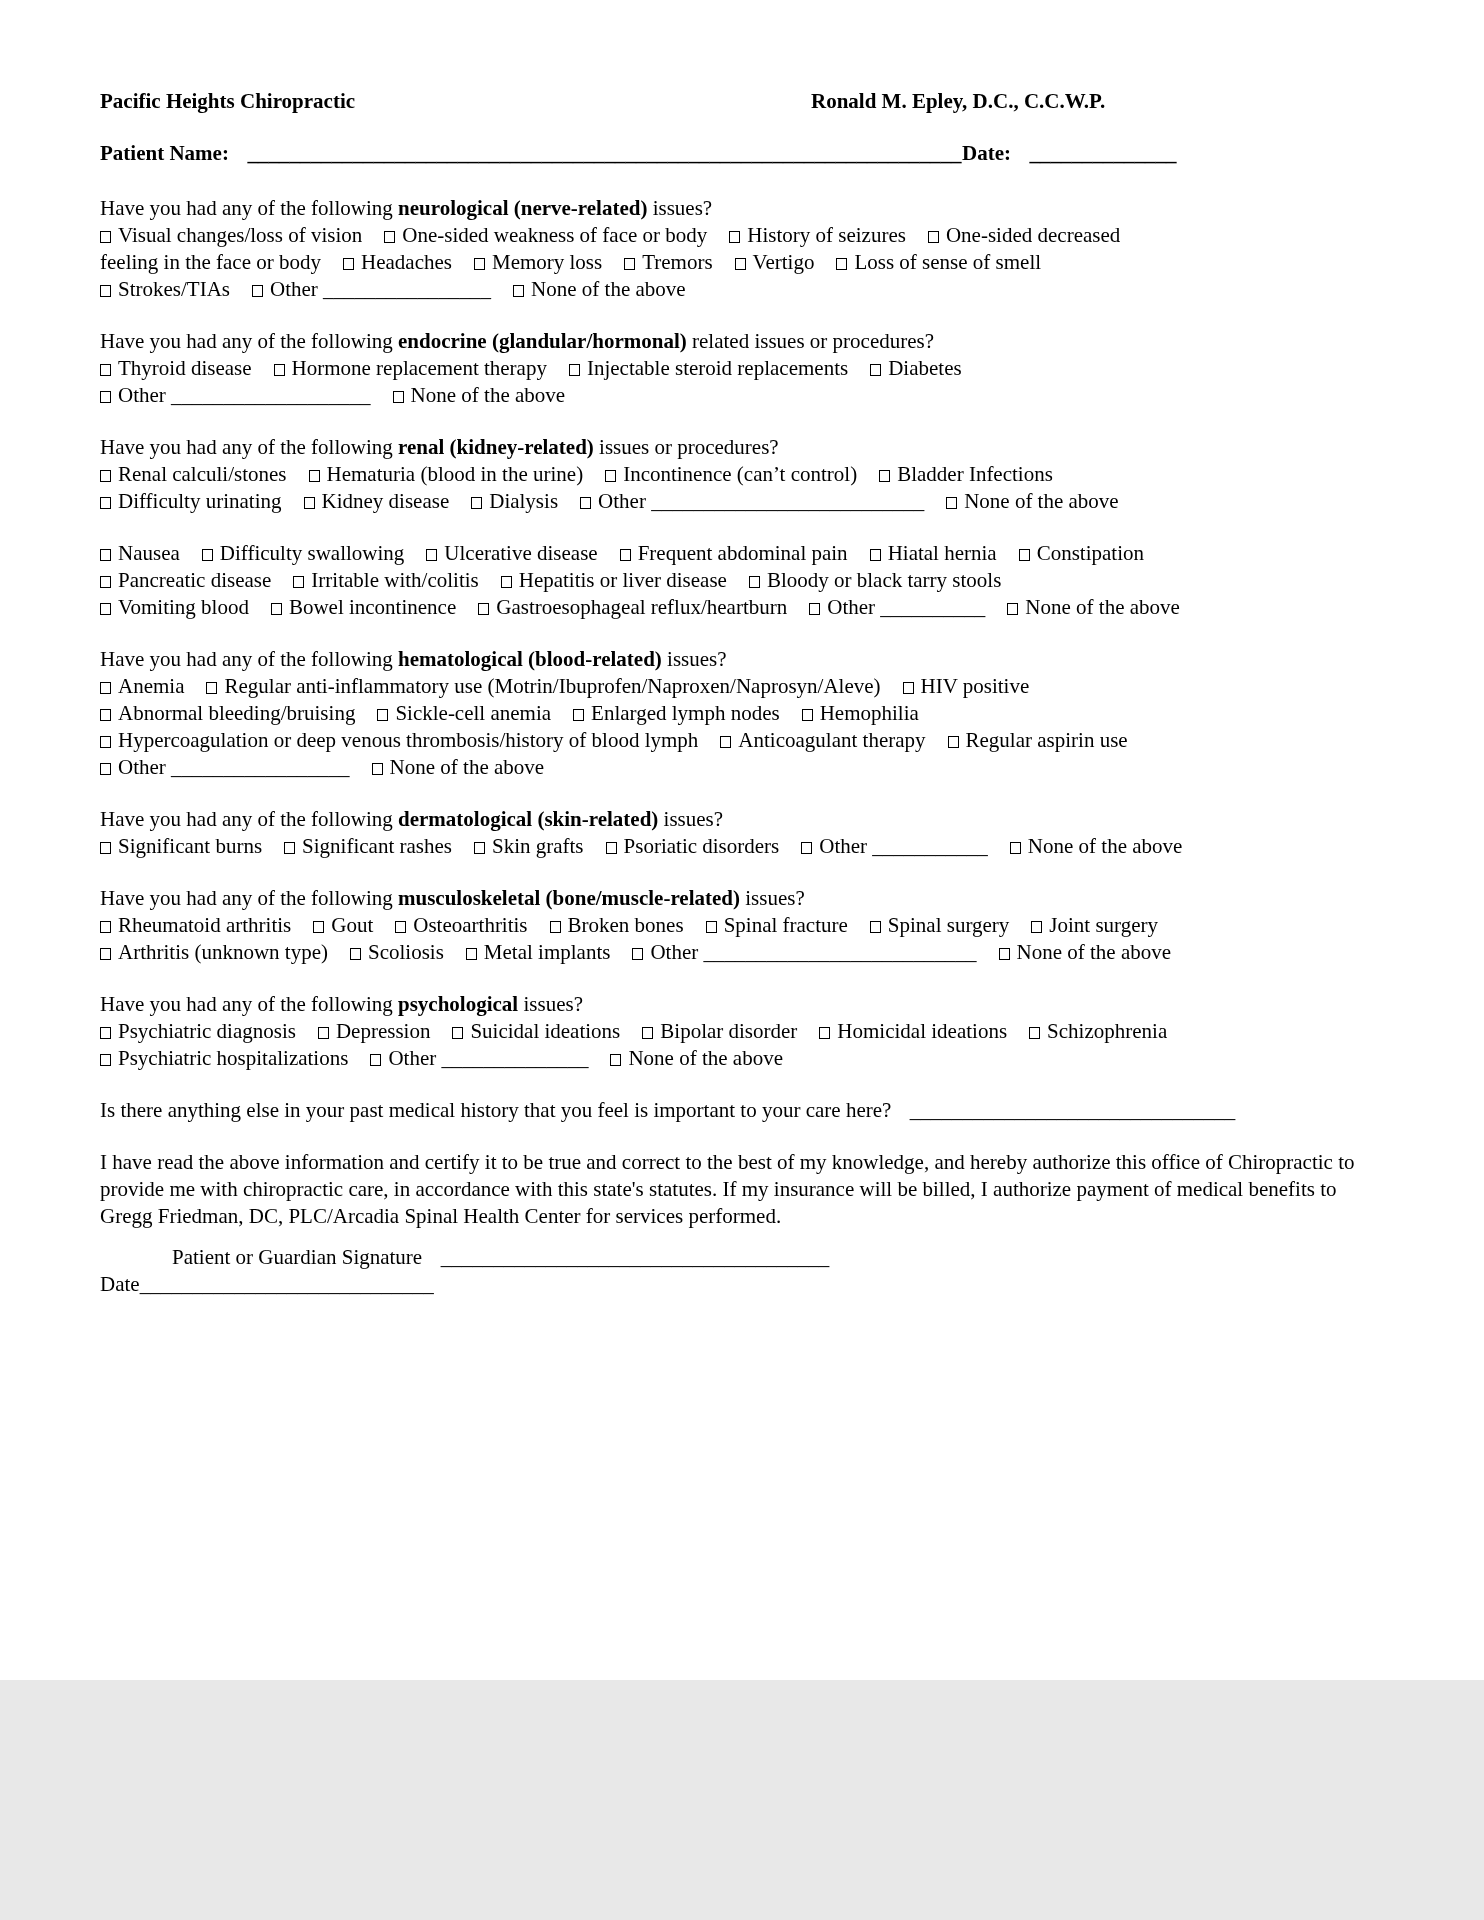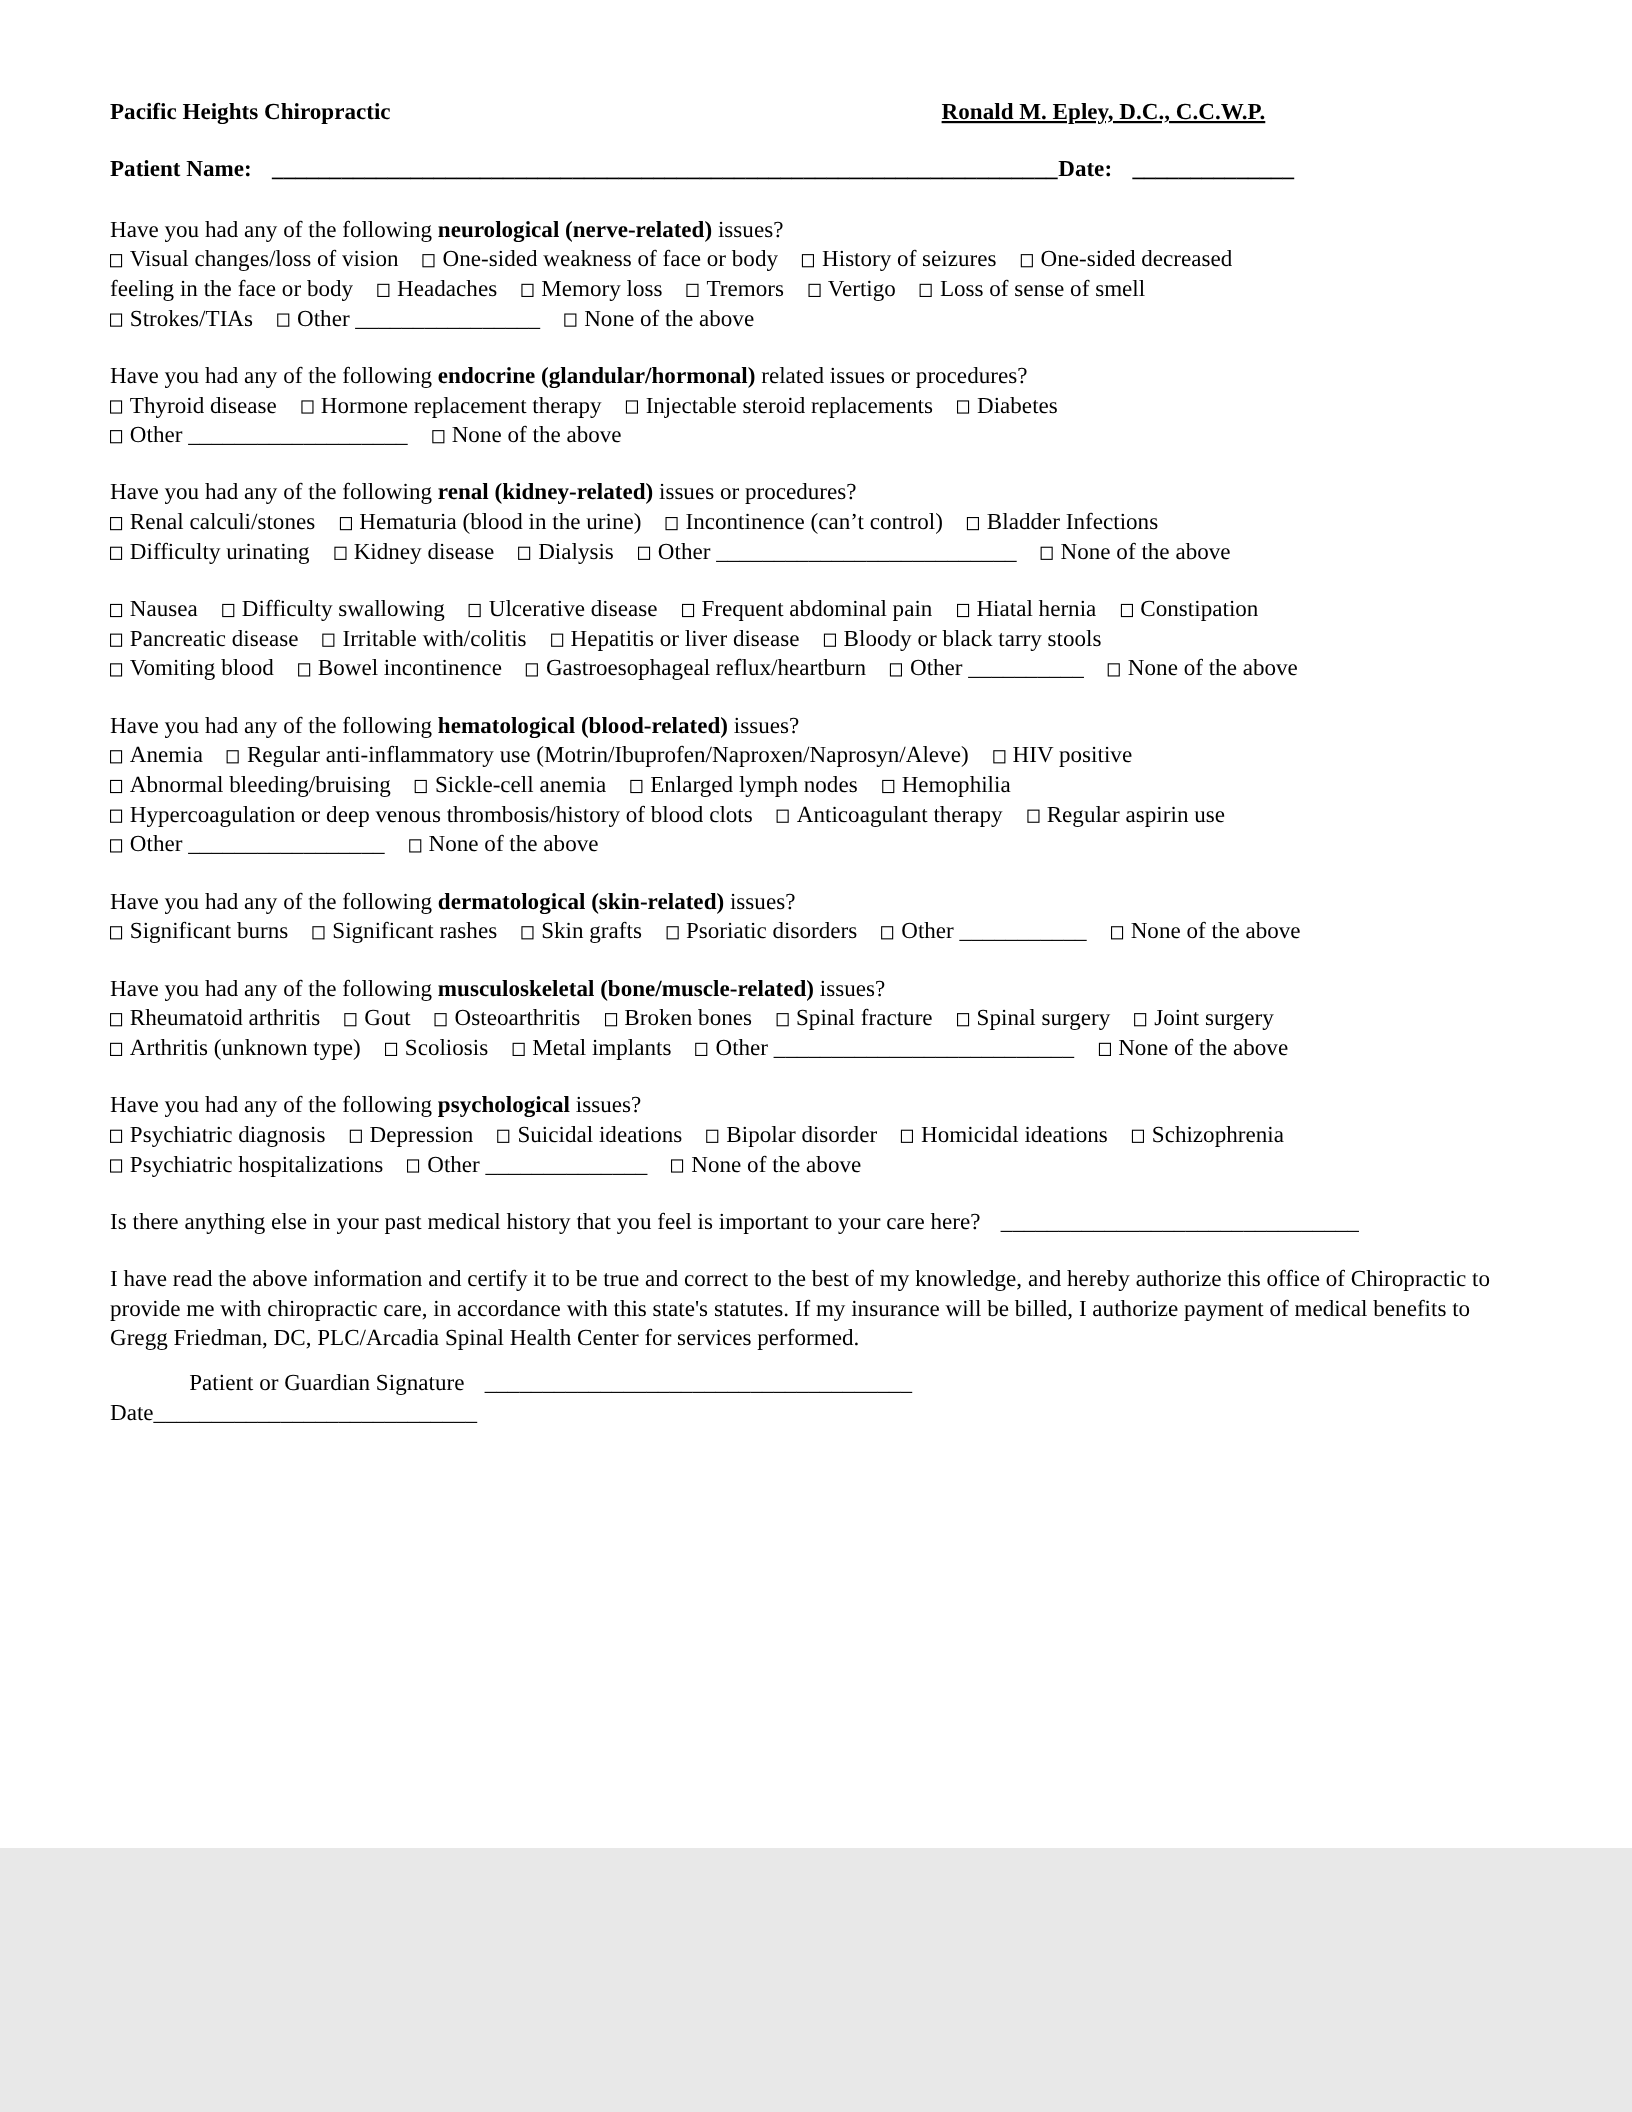--- a/index.html
+++ b/index.html
@@ -14,21 +14,21 @@
     line-height:27px;
     overflow:hidden;
   }
   .content {
     position:absolute;
     left:100px; top:88px;
     width:1288px;
   }
   b, .bold { font-weight:bold; }
   .header-row { position:relative; white-space:nowrap; }
-  .doctor-name { position:absolute; left:756px; top:0;text-decoration:underline; }
+  .doctor-name { position:absolute; left:711px; top:0; }
   .patient-row { position:relative; margin-top:25px; white-space:nowrap; }
   .date-group { position:absolute; left:862px; top:0; }
   .blank { letter-spacing:0; }
   .sections { margin-top:28px; }
   .section { margin-bottom:25px; }
   .line { white-space:nowrap; }
   .item { margin-right:22px; }
   .item:last-child { margin-right:0;text-align:center; }
   .cb {
     display:inline-block;
@@ -90,21 +90,21 @@
         </div>
         <div class="section">
           <div class="line"><span class="item"><span class="cb"></span><span>Nausea</span></span><span class="item"><span class="cb"></span><span>Difficulty swallowing</span></span><span class="item"><span class="cb"></span><span>Ulcerative disease</span></span><span class="item"><span class="cb"></span><span>Frequent abdominal pain</span></span><span class="item"><span class="cb"></span><span>Hiatal hernia</span></span><span class="item"><span class="cb"></span><span>Constipation</span></span></div>
           <div class="line"><span class="item"><span class="cb"></span><span>Pancreatic disease</span></span><span class="item"><span class="cb"></span><span>Irritable with/colitis</span></span><span class="item"><span class="cb"></span><span>Hepatitis or liver disease</span></span><span class="item"><span class="cb"></span><span>Bloody or black tarry stools</span></span></div>
           <div class="line"><span class="item"><span class="cb"></span><span>Vomiting blood</span></span><span class="item"><span class="cb"></span><span>Bowel incontinence</span></span><span class="item"><span class="cb"></span><span>Gastroesophageal reflux/heartburn</span></span><span class="item"><span class="cb"></span><span>Other __________</span></span><span class="item"><span class="cb"></span><span>None of the above</span></span></div>
         </div>
         <div class="section">
           <div class="question"><span>Have you had any of the following </span><b>hematological (blood-related)</b><span> issues?</span></div>
           <div class="line"><span class="item"><span class="cb"></span><span>Anemia</span></span><span class="item"><span class="cb"></span><span>Regular anti-inflammatory use (Motrin/Ibuprofen/Naproxen/Naprosyn/Aleve)</span></span><span class="item"><span class="cb"></span><span>HIV positive</span></span></div>
           <div class="line"><span class="item"><span class="cb"></span><span>Abnormal bleeding/bruising</span></span><span class="item"><span class="cb"></span><span>Sickle-cell anemia</span></span><span class="item"><span class="cb"></span><span>Enlarged lymph nodes</span></span><span class="item"><span class="cb"></span><span>Hemophilia</span></span></div>
-          <div class="line"><span class="item"><span class="cb"></span><span>Hypercoagulation or deep venous thrombosis/history of blood clots</span></span><span class="item"><span class="cb"></span><span>Anticoagulant therapy</span></span><span class="item"><span class="cb"></span><span>Regular aspirin use</span></span></div>
+          <div class="line"><span class="item"><span class="cb"></span><span>Hypercoagulation or deep venous thrombosis/history of blood lymph</span></span><span class="item"><span class="cb"></span><span>Anticoagulant therapy</span></span><span class="item"><span class="cb"></span><span>Regular aspirin use</span></span></div>
           <div class="line"><span class="item"><span class="cb"></span><span>Other _________________</span></span><span class="item"><span class="cb"></span><span>None of the above</span></span></div>
         </div>
         <div class="section">
           <div class="question"><span>Have you had any of the following </span><b>dermatological (skin-related)</b><span> issues?</span></div>
           <div class="line"><span class="item"><span class="cb"></span><span>Significant burns</span></span><span class="item"><span class="cb"></span><span>Significant rashes</span></span><span class="item"><span class="cb"></span><span>Skin grafts</span></span><span class="item"><span class="cb"></span><span>Psoriatic disorders</span></span><span class="item"><span class="cb"></span><span>Other ___________</span></span><span class="item"><span class="cb"></span><span>None of the above</span></span></div>
         </div>
         <div class="section">
           <div class="question"><span>Have you had any of the following </span><b>musculoskeletal (bone/muscle-related)</b><span> issues?</span></div>
           <div class="line"><span class="item"><span class="cb"></span><span>Rheumatoid arthritis</span></span><span class="item"><span class="cb"></span><span>Gout</span></span><span class="item"><span class="cb"></span><span>Osteoarthritis</span></span><span class="item"><span class="cb"></span><span>Broken bones</span></span><span class="item"><span class="cb"></span><span>Spinal fracture</span></span><span class="item"><span class="cb"></span><span>Spinal surgery</span></span><span class="item"><span class="cb"></span><span>Joint surgery</span></span></div>
           <div class="line"><span class="item"><span class="cb"></span><span>Arthritis (unknown type)</span></span><span class="item"><span class="cb"></span><span>Scoliosis</span></span><span class="item"><span class="cb"></span><span>Metal implants</span></span><span class="item"><span class="cb"></span><span>Other __________________________</span></span><span class="item"><span class="cb"></span><span>None of the above</span></span></div>

